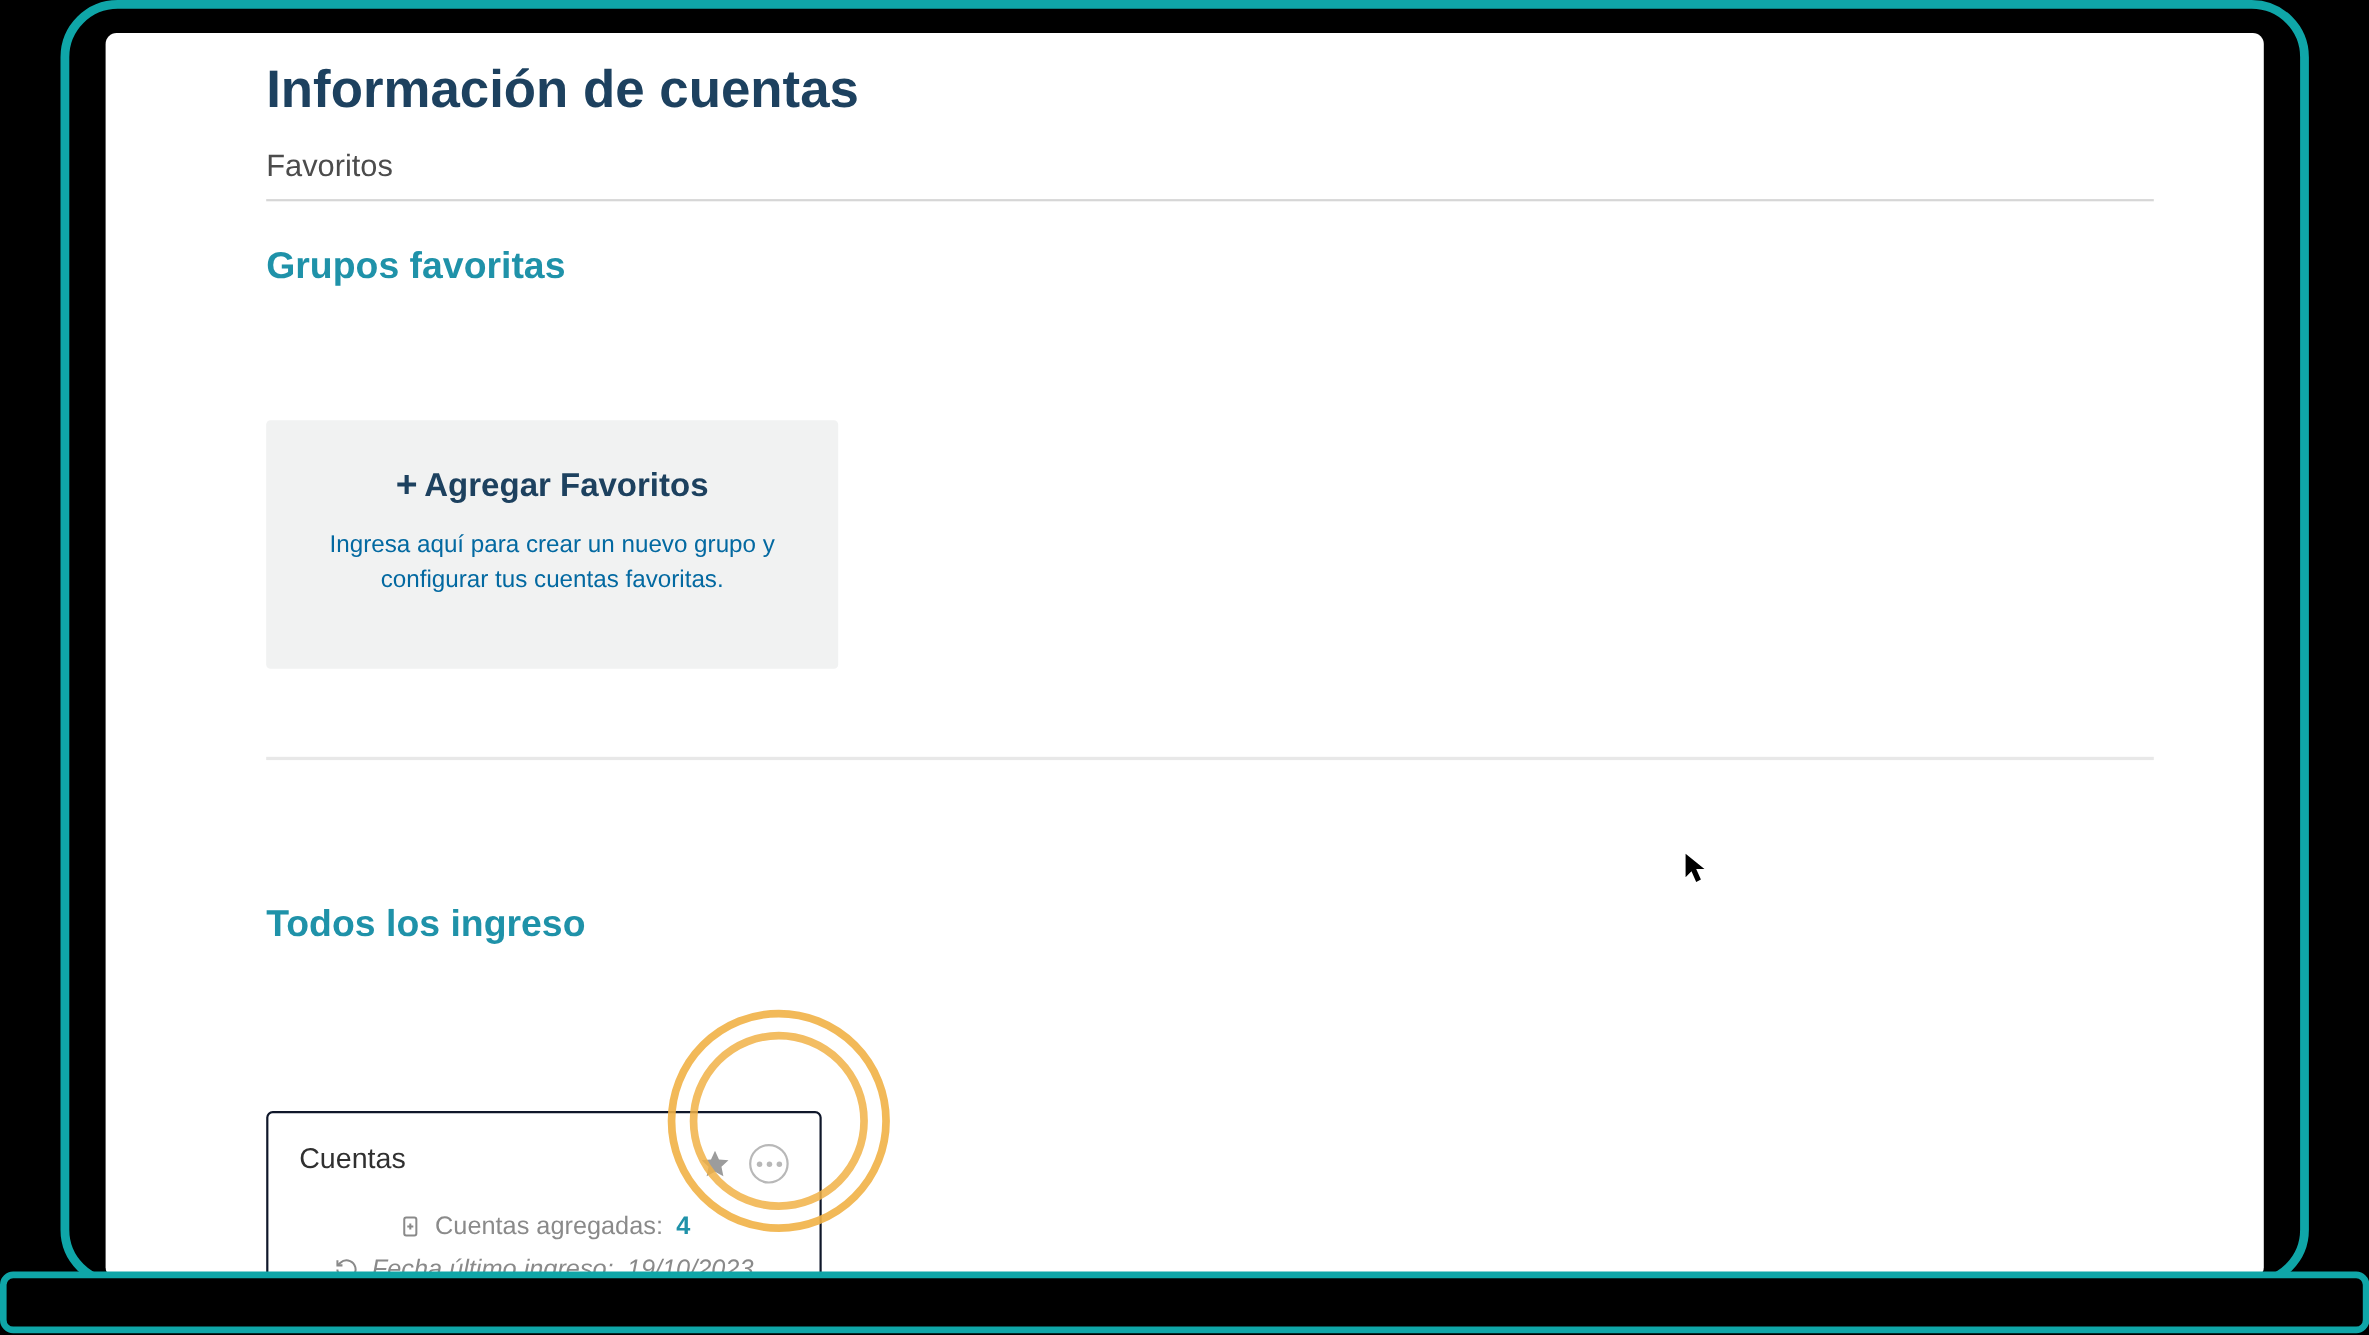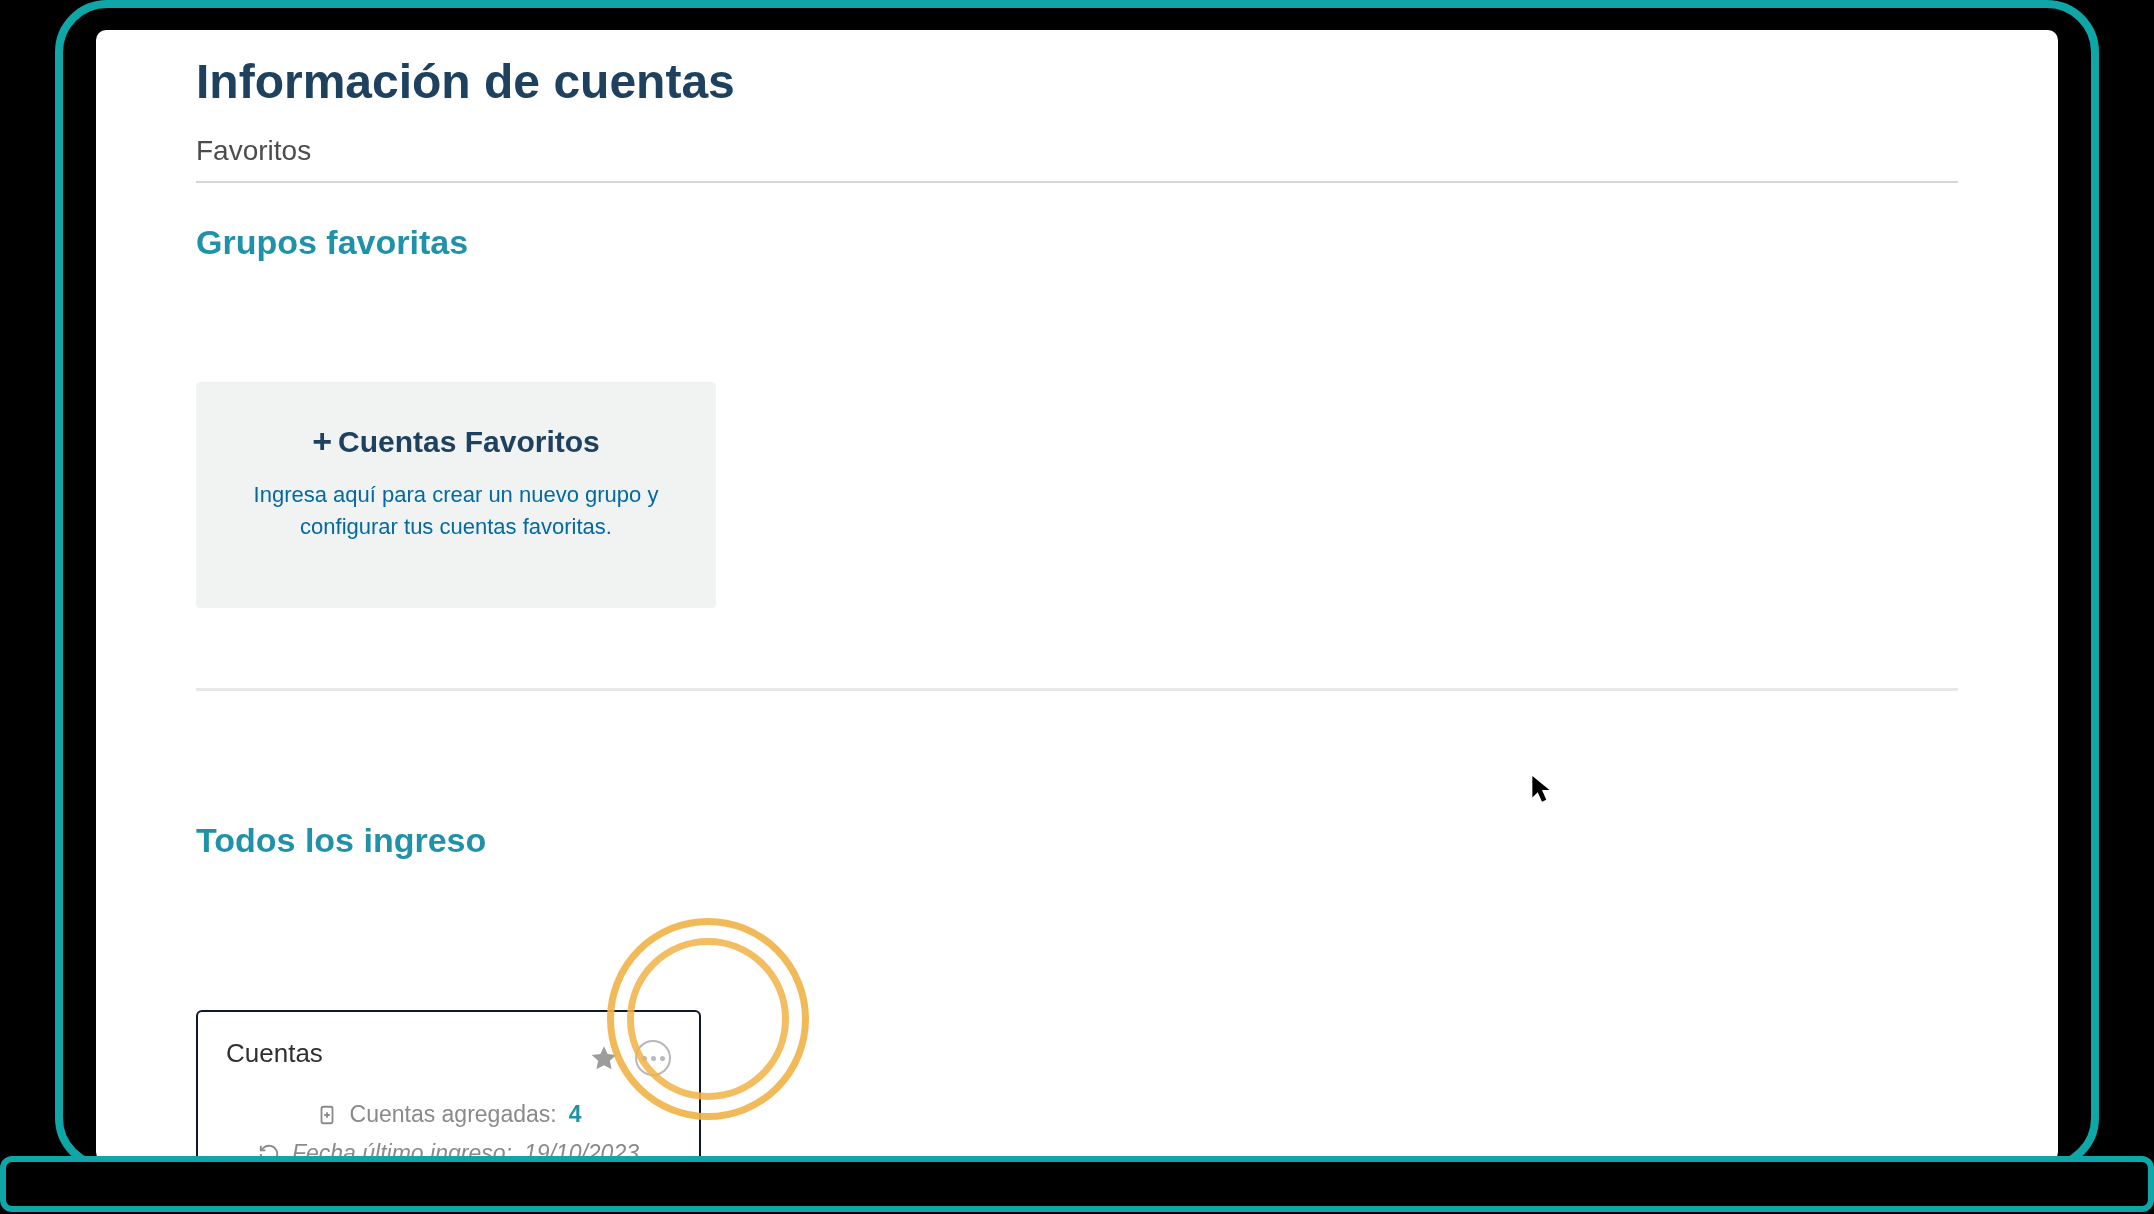--- a/index.html
+++ b/index.html
@@ -35,20 +35,21 @@
     }
     .screen {
       position: absolute;
       left: 33px;
       top: 22px;
       right: 33px;
       bottom: 0;
       background: #fff;
       border-radius: 10px;
       overflow: hidden;
+      padding-left: 46px;
     }
     .content {
       padding: 20px 100px 0 100px;
     }
     .page-title {
       color: #1d415f;
       font-size: 48px;
       font-weight: 700;
       margin-top: 4px;
     }
@@ -196,21 +197,21 @@
       <div class="tab-row">
         <span class="tab">Favoritos</span>
       </div>
       <hr class="hr">
 
       <h2 class="section-heading">Grupos favoritas</h2>
 
       <div class="card-add">
         <div class="card-add-title">
           <span class="plus">+</span>
-          <span>Cuentas Favoritos</span>
+          <span>Agregar Favoritos</span>
         </div>
         <div class="card-add-desc">Ingresa aquí para crear un nuevo grupo y configurar tus cuentas favoritas.</div>
       </div>
 
       <hr class="divider">
 
       <h2 class="section-heading all">Todos los ingreso</h2>
 
       <div class="group-card">
         <div class="group-title">Cuentas</div>

